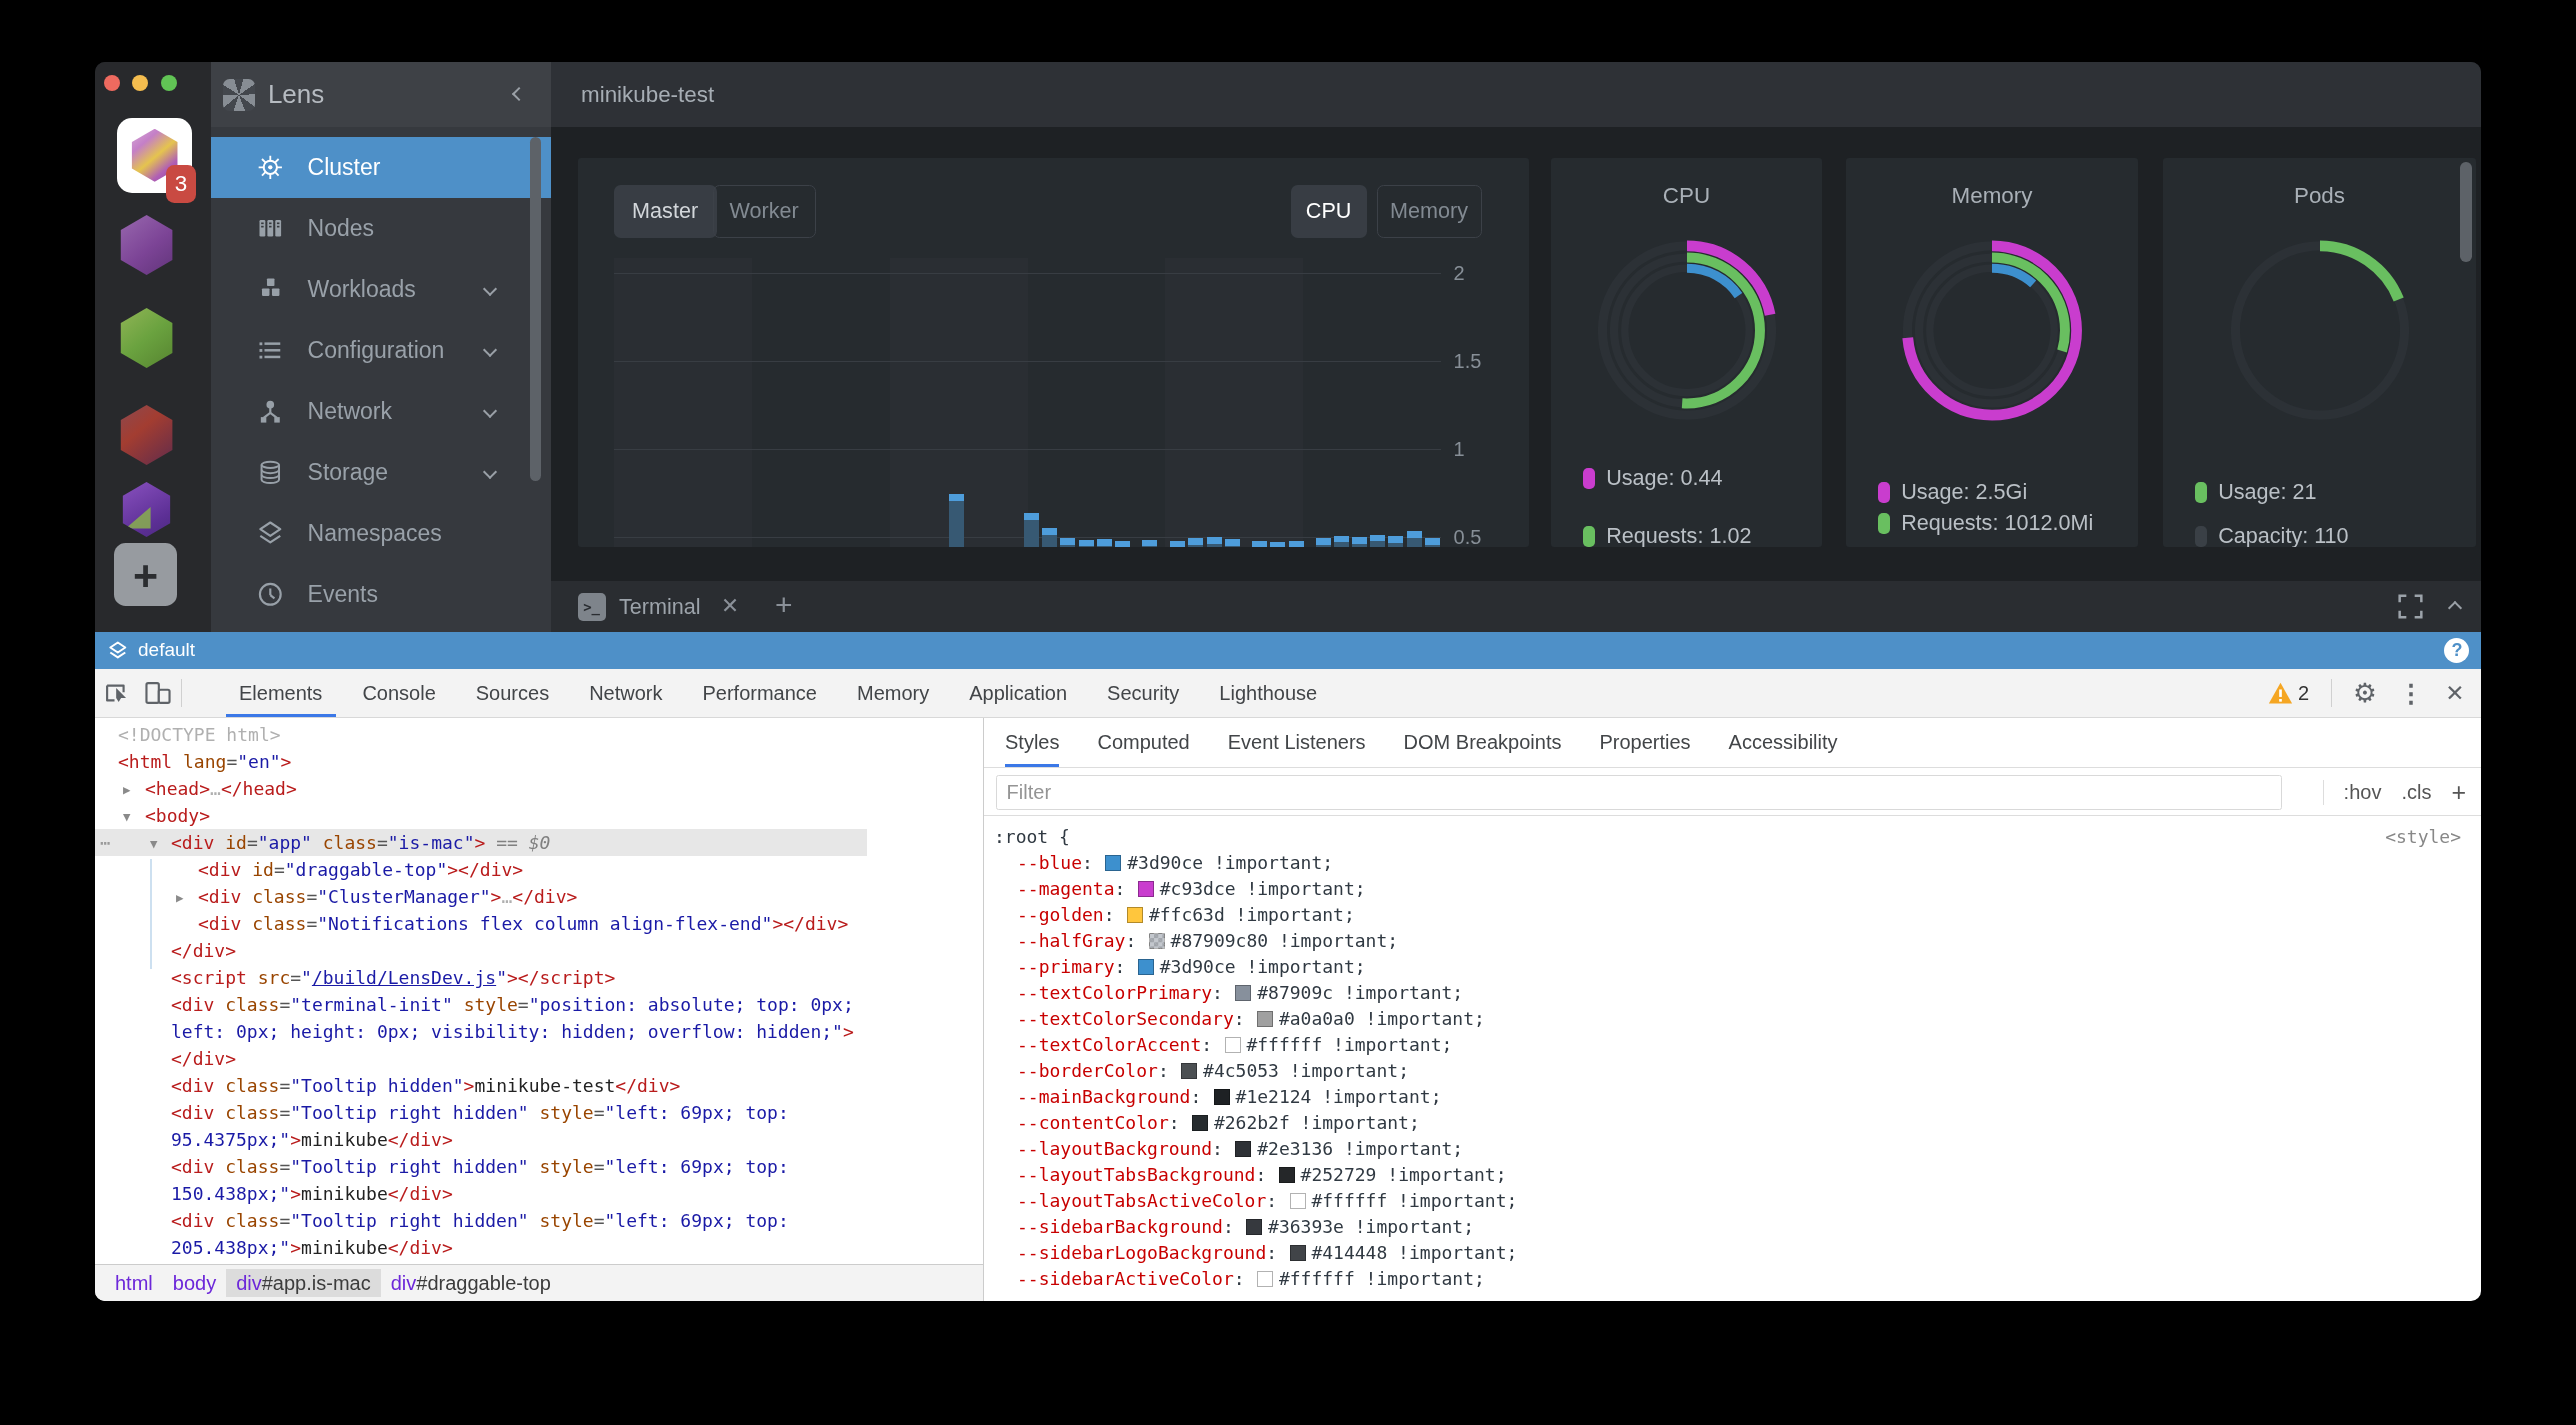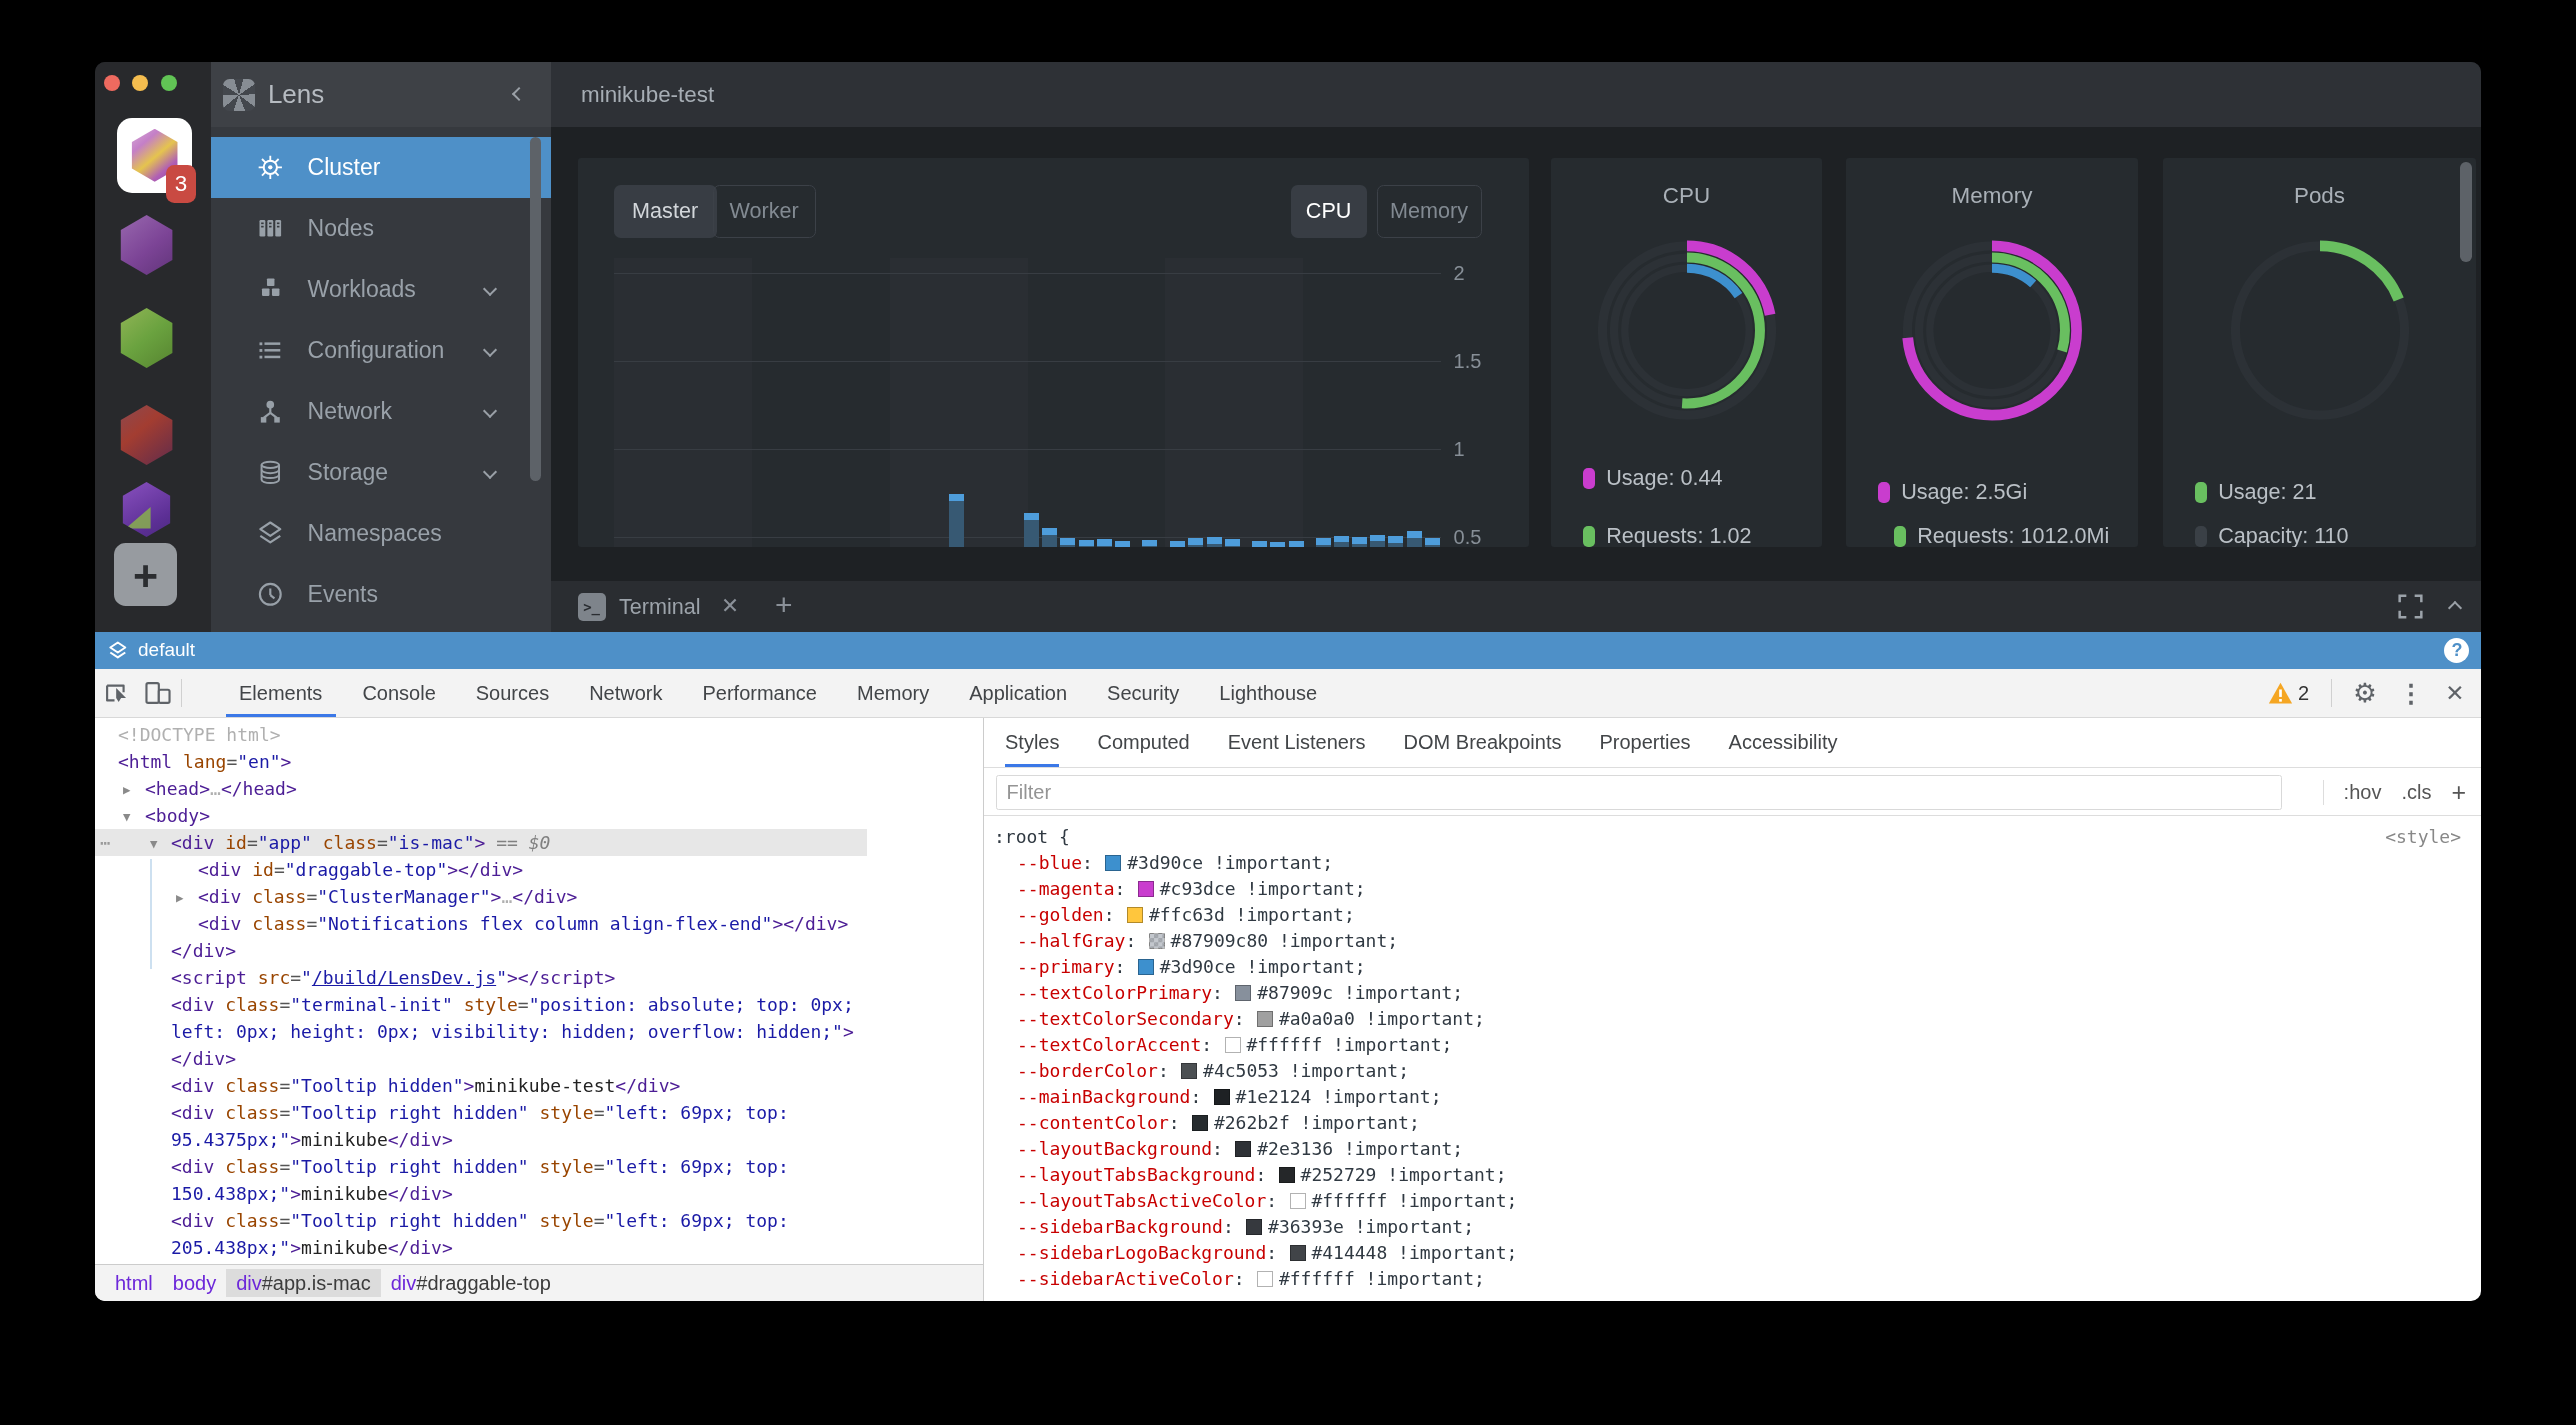--- a/index.html
+++ b/index.html
@@ -96,21 +96,21 @@
   .dt-dots { font-size:25px; color:#5f6368; font-weight:bold; }
   .dt-close { font-size:23px; color:#5f6368; }
 
   #el-pane { position:absolute; left:0; top:49px; width:888px; height:546px; overflow:hidden;
     font-family:"DejaVu Sans Mono",monospace; font-size:18px; line-height:27px; }
   #el-tree { padding:3.3px 116px 0 0; position:relative; }
   .el-line { position:relative; color:#222; }
   .el-line.sel { background:#e7e7e7; }
   .el-arrow { position:absolute; font-size:12.4px; color:#8a8a8a; top:0.8px; }
   .el-dots { position:absolute; left:5px; color:#9a9a9a; }
-  .tk-t { color:#4c1d95; } .tk-a { color:#994500; } .tk-v { color:#1a1aa6; } .tk-g { color:#b0b0b0; }
+  .tk-t { color:#b91c1c; } .tk-a { color:#994500; } .tk-v { color:#1a1aa6; } .tk-g { color:#b0b0b0; }
   .tk-s { color:#555; } .tk-x { color:#222; }
   .tk-l { color:#1a1aa6; text-decoration:underline; }
   .tk-e { color:#808080; font-style:italic; }
   #guide { position:absolute; left:55px; width:1.7px; background:#cde0f0; }
   #crumbs { position:absolute; left:0; top:595px; width:888px; height:37px; background:#f3f3f3; border-top:0.8px solid #ccc;
     display:flex; align-items:center; padding-left:10px; font-size:20px; }
   .crumb { padding:2.5px 10px; white-space:nowrap; cursor:pointer; }
   .crumb.sel { background:#dcdcdc; }
   .crumb .ctag { color:#6d28d9; } .crumb .crest { color:#3c3c3c; }
 
@@ -414,21 +414,21 @@
             <circle r="88" fill="none" stroke="#2c3136" stroke-width="10"></circle>
             <circle r="88" fill="none" stroke="#69bf60" stroke-width="12" stroke-dasharray="163.11149057438203 552.9203070318035" transform="rotate(-90)"></circle>
             <circle r="75" fill="none" stroke="#2c3136" stroke-width="9"></circle>
             <circle r="75" fill="none" stroke="#3d90ce" stroke-width="11" stroke-dasharray="54.19247327442393 471.23889803846896" transform="rotate(-90)"></circle>
           </svg>
         </div>
         <div class="legend-row" style="top: 321px;">
           <div class="legend-sw" style="background: rgb(201, 61, 206);"></div>
           <div class="legend-tx">Usage: 2.5Gi</div>
         </div>
-        <div class="legend-row" style="top: 365px; margin-left: 16px;">
+        <div class="legend-row" style="top: 352px;">
           <div class="legend-sw" style="background: rgb(105, 191, 96);"></div>
           <div class="legend-tx">Requests: 1012.0Mi</div>
         </div>
       </div>
     <div class="panel donut-panel" style="left:1612px;width:313px;">
         <div class="donut-title">Pods</div>
         <div class="donut-svg">
           <svg width="199" height="199" viewBox="-120 -120 240 240">
             <circle r="102" fill="none" stroke="#2c3136" stroke-width="11"></circle>
             <circle r="102" fill="none" stroke="#69bf60" stroke-width="13" stroke-dasharray="121.76813125314038 640.8849013323178" transform="rotate(-90)"></circle>

